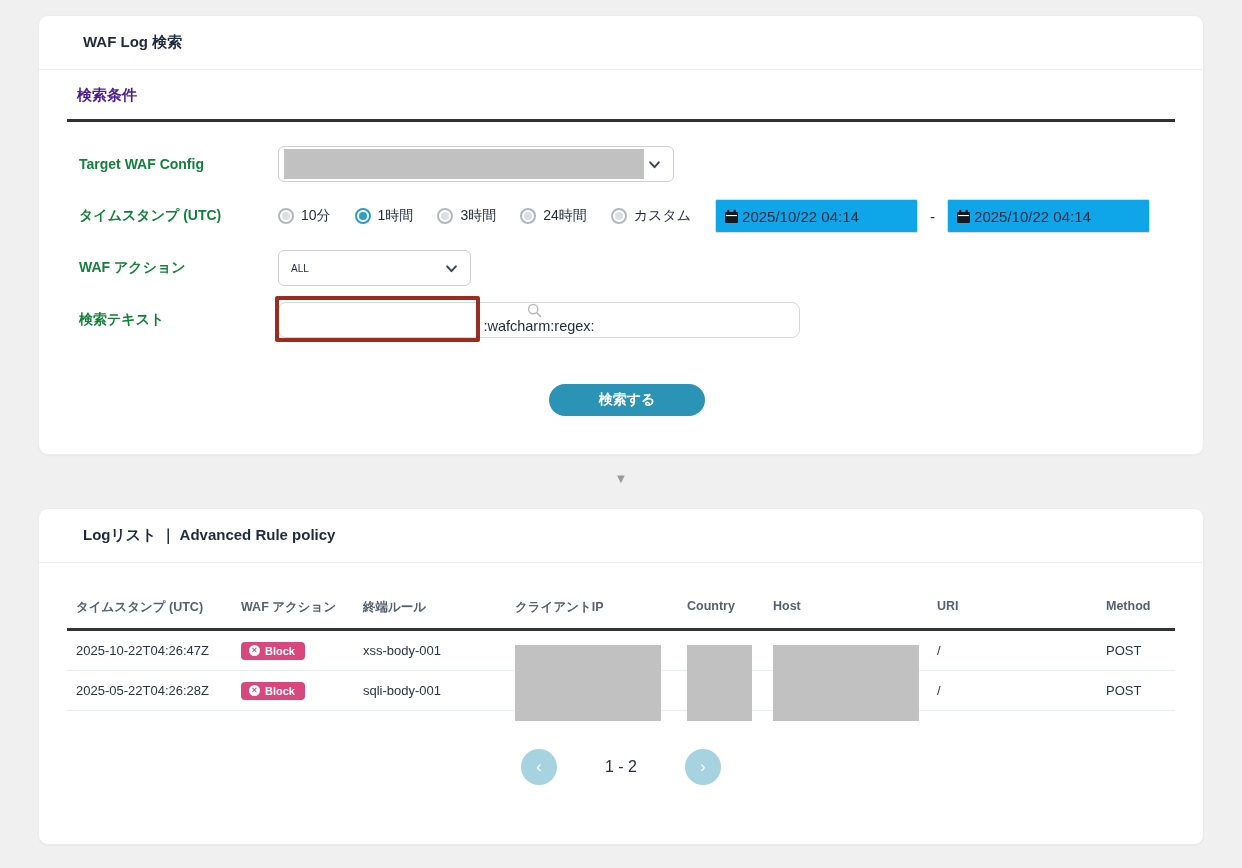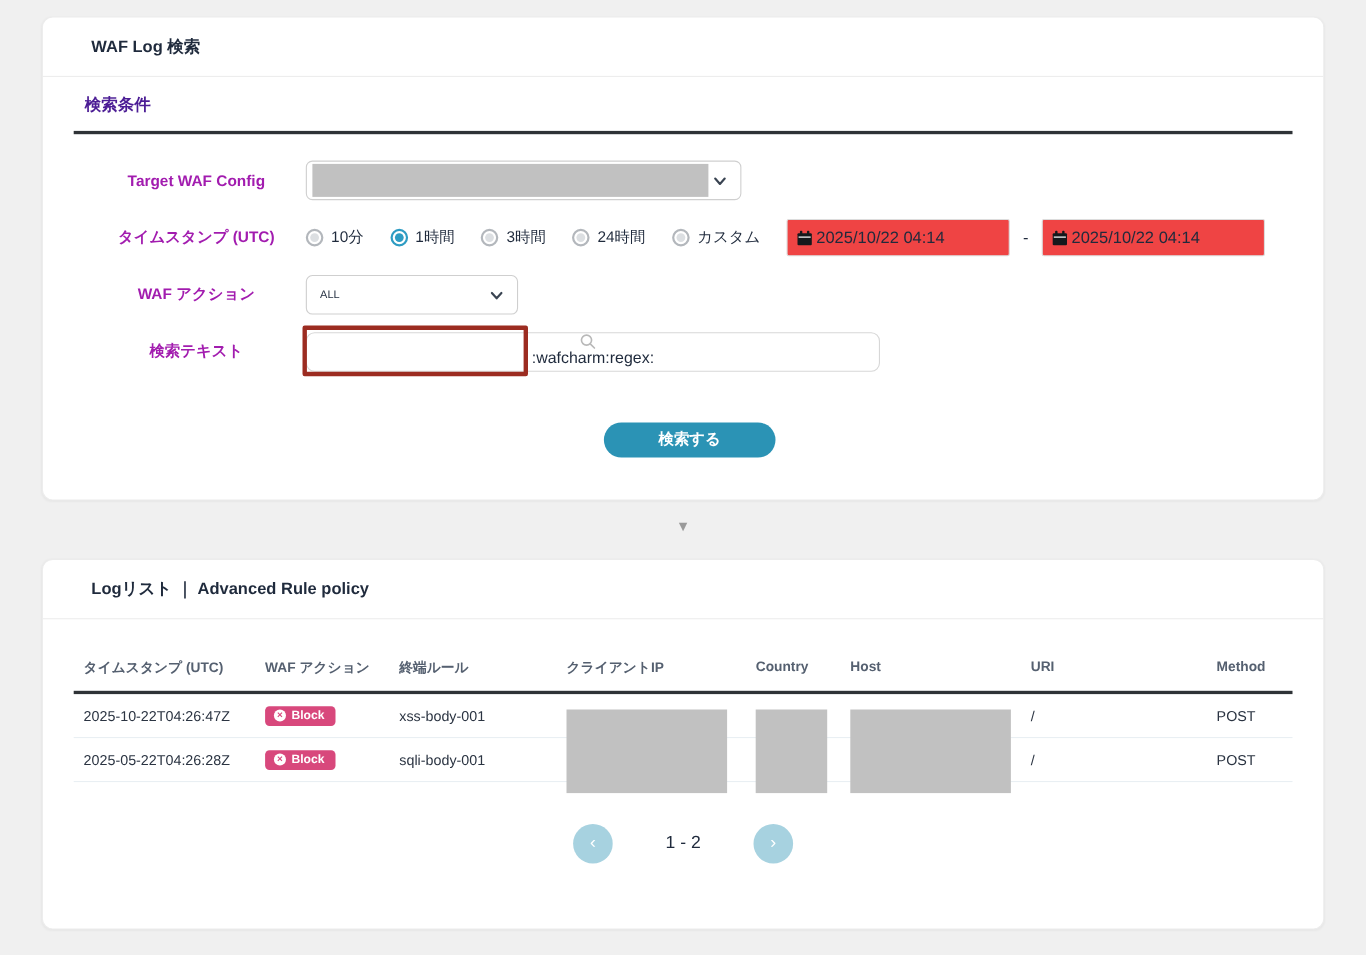--- a/index.html
+++ b/index.html
@@ -23,21 +23,21 @@
     padding:0 44px; border-bottom:1px solid #ededed;
     font-size:15px; font-weight:bold; color:#1f2a3c;
   }
   .section-head {
     margin:16px 28px 0 38px; font-size:15px; font-weight:bold; color:#4c1d95;
   }
   .thick-line { margin:14px 28px 0 28px; border-bottom:3px solid #2f3337; }
 
   .form-area { padding:24px 28px 0 40px; }
   .form-row { display:flex; align-items:center; height:36px; margin-bottom:16px; }
-  .form-label { flex:0 0 199px; font-size:14px; font-weight:bold; color:#a21caf;text-align:center; }
+  .form-label { flex:0 0 199px; font-size:14px; font-weight:bold; color:#15803d; }
 
   .select-box {
     height:36px; background:#fff; border:1px solid #cfcfcf; border-radius:6px;
     display:flex; align-items:center; padding:0 12px; cursor:pointer;
   }
   .select-box .chev { margin-left:auto; display:flex; }
   .redacted-in-select { width:360px; height:30px; background:#c1c1c1; margin-left:-7px; }
   .select-waf-config { width:396px; }
   .select-action { width:193px; font-size:10px; color:#1f2a3c; }
 
@@ -47,21 +47,21 @@
     width:16px; height:16px; border-radius:50%;
     border:2px solid #b3b7bc; background:#fff;
     display:flex; align-items:center; justify-content:center; margin-right:7px;
   }
   .radio-circle .dot { width:8px; height:8px; border-radius:50%; background:#dcdfe2; }
   .radio-item.selected .radio-circle { border-color:#2e9cc3; }
   .radio-item.selected .radio-circle .dot { background:#2e9cc3; }
   .radio-label { font-size:14px; color:#1f2a3c; }
 
   .date-field {
-    height:34px; width:203px; background:#ef4444; border:1px solid #dcdcdc;
+    height:34px; width:203px; background:#0ea5e9; border:1px solid #dcdcdc;
     border-radius:2px; display:flex; align-items:center; padding:0 8px;
     font-size:15px; color:#1f2a3c; cursor:text;
   }
   .date-field svg { margin-right:3px; flex:0 0 auto; }
   .date-sep { margin:0 12px; font-size:15px; color:#1f2a3c; }
 
   .search-input {
     height:36px; width:522px; background:#fff; border:1px solid #d7d7d7;
     border-radius:8px; display:flex; align-items:center; padding:0 12px;
     font-size:14.5px; color:#1f2a3c;flex-direction:column;

